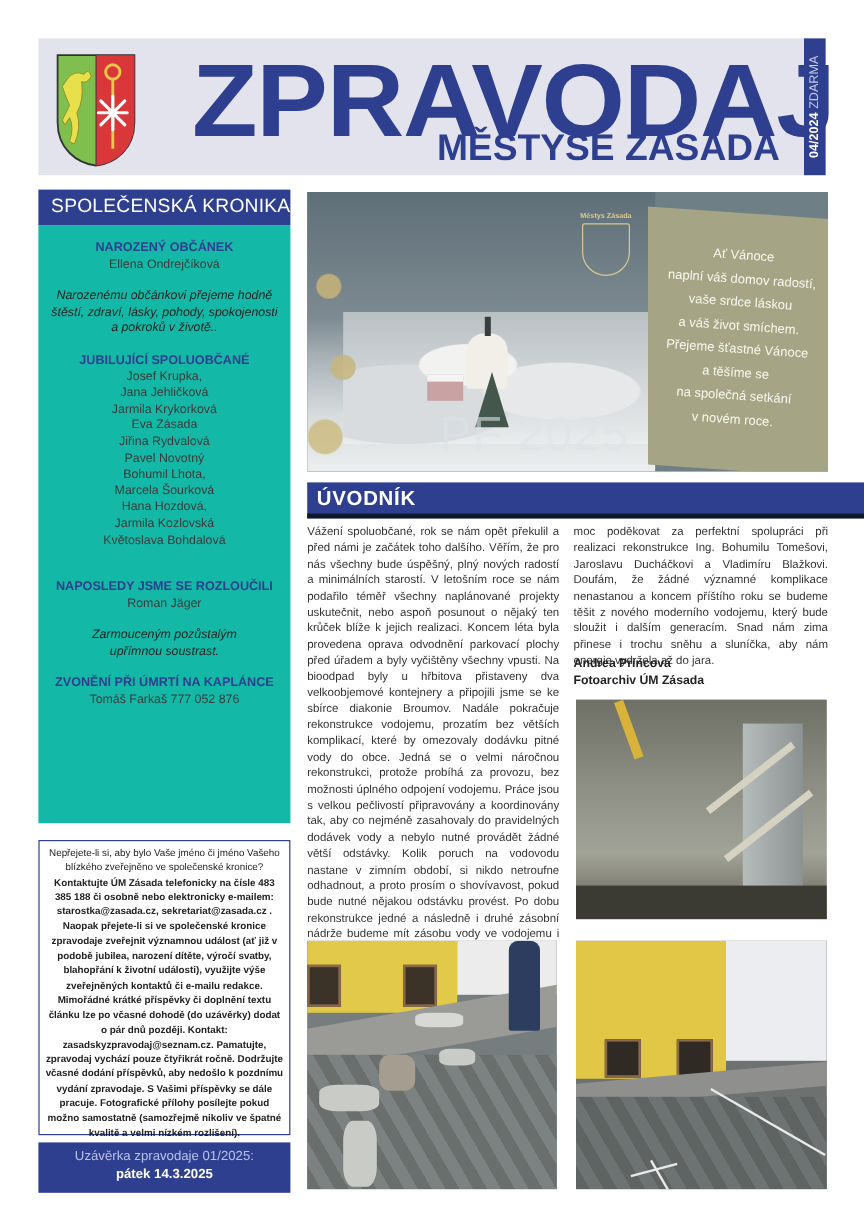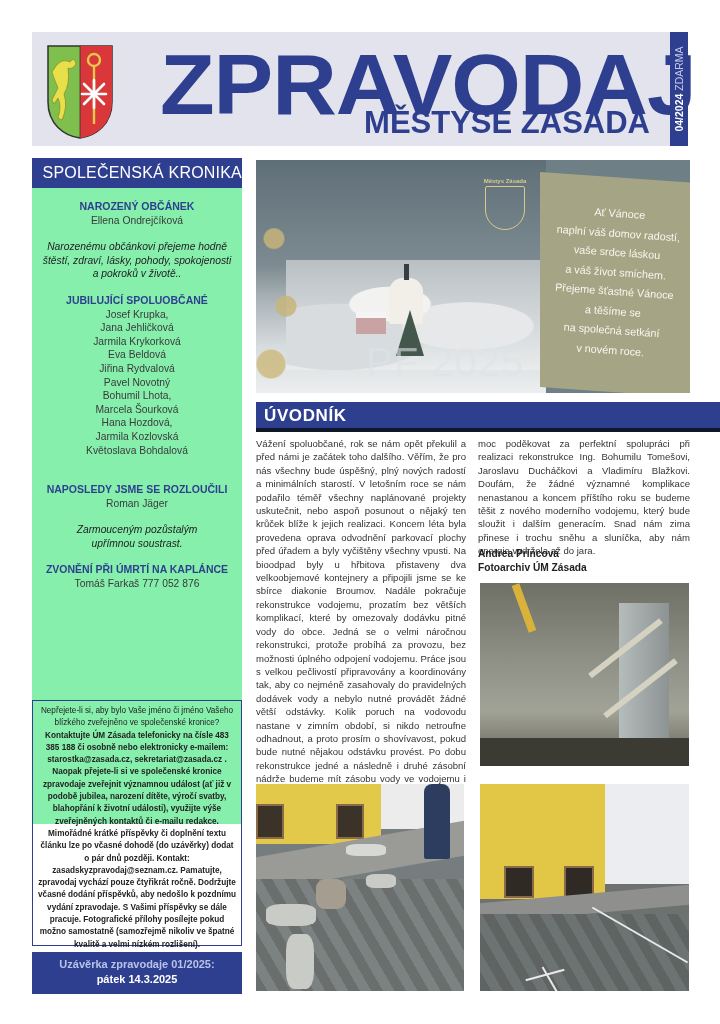--- a/index.html
+++ b/index.html
@@ -14,31 +14,31 @@
   .title-sub .light { font-weight: 700; }
   .title-sub .bold { font-weight: 700; }
   .issue-strip { position: absolute; right: 0; top: 0; width: 18px; height: 114px; background: #2e3f8f; }
   .issue-strip .txt { position: absolute; left: 50%; top: 50%; transform: translate(-50%, -50%) rotate(-90deg); white-space: nowrap; color: #fff; font-size: 10.5px; }
   .issue-strip .num { font-weight: 700; }
   .issue-strip .free { color: #c5cbe8; font-weight: 300; }
 
   
   .left-col { position: absolute; left: 32px; top: 158px; width: 210px; }
   .kronika-head { background: #2e3f8f; color: #fff; height: 30px; line-height: 30px; text-align: right; font-size: 16px; font-weight: 400; letter-spacing: 0.2px; }
-  .kronika-body { background: #86efac; height: 636px; padding-top: 12px; text-align: center; font-size: 10.3px; line-height: 13.6px; color: #3a3a3a; }
+  .kronika-body { background: #14b8a6; height: 498px; padding-top: 12px; text-align: center; font-size: 10.3px; line-height: 13.6px; color: #3a3a3a; }
   .k-h { color: #2e3f8f; font-weight: 700; font-size: 10.5px; }
   .k-gap { height: 13px; }
   .k-it { font-style: italic; color: #222; }
 
   .notice { position: absolute; left: 32px; top: 700px; width: 210px; height: 246px; border: 1.5px solid #2e3f8f; padding: 4px 5px; text-align: center; font-size: 8.2px; line-height: 12.3px; color: #222; font-family: "Liberation Sans", sans-serif; }
   .notice .n-reg { font-weight: 400; }
   .notice .n-b { font-weight: 700; }
 
   .deadline { position: absolute; left: 32px; top: 952px; width: 210px; height: 42px; background: #2e3f8f; color: #fff; text-align: center; padding-top: 5px; font-size: 11px; line-height: 15px; }
-  .deadline .d1 { color: #b9c2ea; font-weight: 700; }
+  .deadline .d1 { color: #b9c2ea; font-weight: 400; }
   .deadline .d2 { font-weight: 700; }
 
   
   .hero { position: absolute; left: 256px; top: 160px; width: 434px; height: 233px; overflow: hidden; background: #6f7f86; }
   .hero-sky { position: absolute; left: 0; top: 0; width: 290px; height: 233px; background: linear-gradient(180deg, #5f6f78 0%, #7d8a91 45%, #aab4b8 60%, #d7dcde 80%, #eceeef 100%); }
   .hero-town { position: absolute; left: 30px; top: 100px; width: 260px; height: 110px; background:
       radial-gradient(ellipse at 40% 40%, #f2f2f0 0 18%, transparent 19%),
       radial-gradient(ellipse at 70% 60%, #e6e8ea 0 25%, transparent 26%),
       radial-gradient(ellipse at 20% 70%, #d9dcdf 0 30%, transparent 31%),
       linear-gradient(180deg, #b9c0c4, #e9ebec); }
@@ -119,21 +119,21 @@
     <div class="k-h">NAROZENÝ OBČÁNEK</div>
     <div>Ellena Ondrejčíková</div>
     <div class="k-gap"></div>
     <div class="k-it" style="padding:0 8px">Narozenému občánkovi přejeme hodně štěstí, zdraví, lásky, pohody, spokojenosti a pokroků v životě..</div>
     <div class="k-gap"></div>
     <div class="k-h">JUBILUJÍCÍ SPOLUOBČANÉ</div>
     <div>
       <div>Josef Krupka,</div>
       <div>Jana Jehličková</div>
       <div>Jarmila Krykorková</div>
-      <div>Eva Beldová</div>
+      <div>Eva Zásada</div>
       <div>Jiřina Rydvalová</div>
       <div>Pavel Novotný</div>
       <div>Bohumil Lhota,</div>
       <div>Marcela Šourková</div>
       <div>Hana Hozdová,</div>
       <div>Jarmila Kozlovská</div>
       <div>Květoslava Bohdalová</div>
     </div>
     <div class="k-gap"></div>
     <div class="k-gap"></div>

